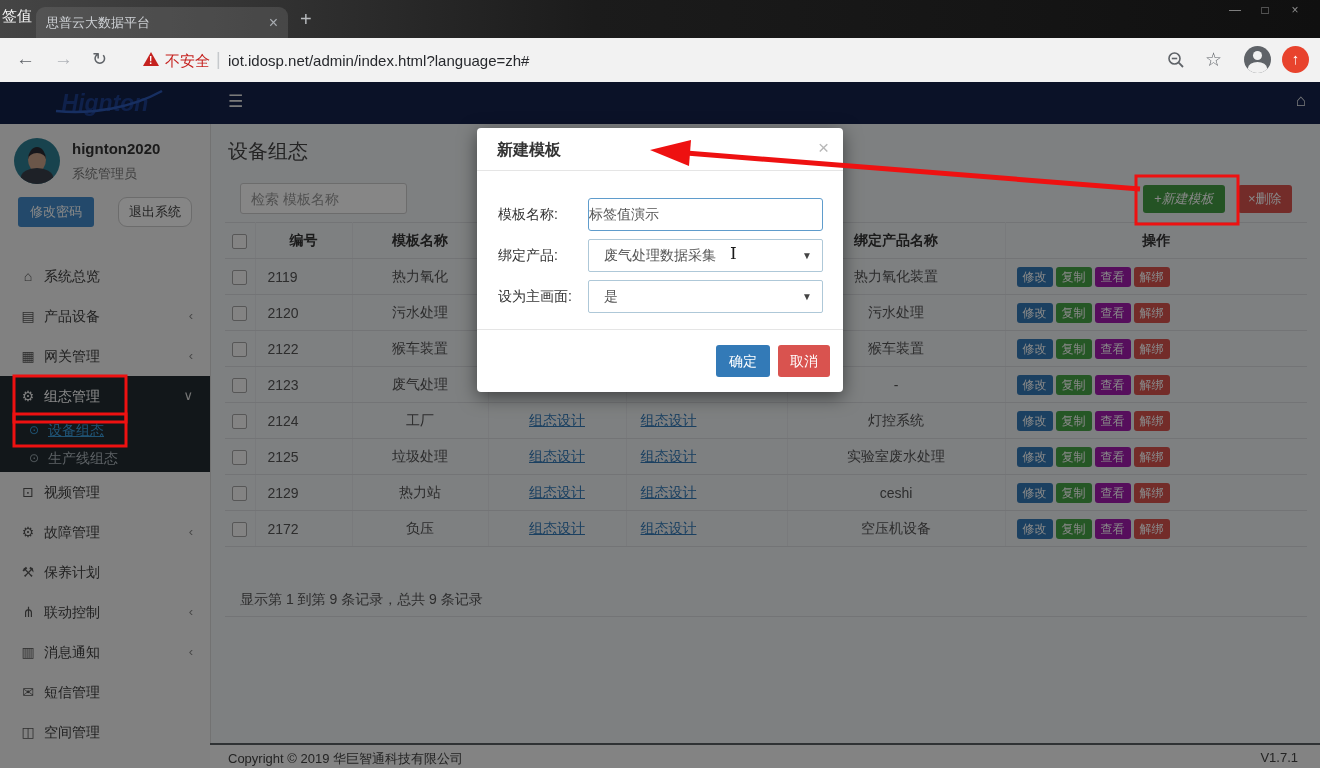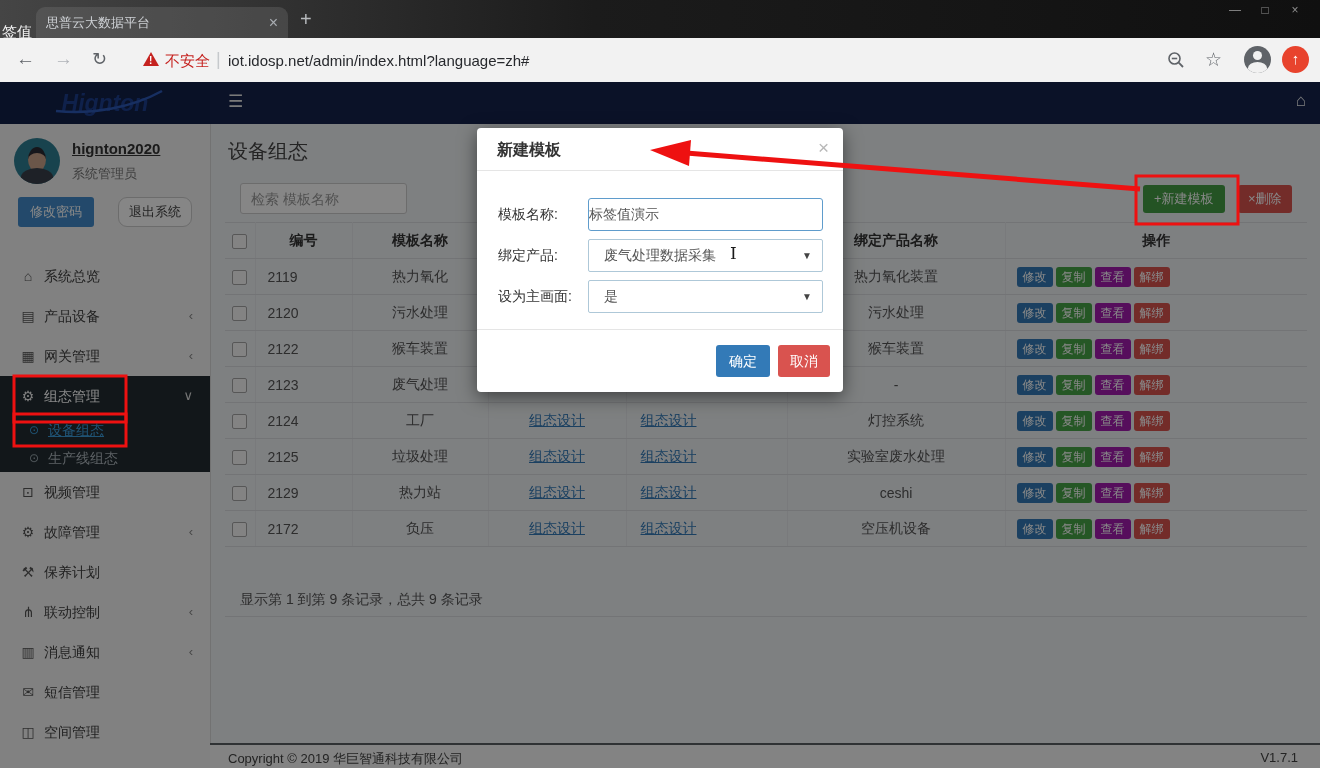--- a/index.html
+++ b/index.html
@@ -1,21 +1,21 @@
 <!DOCTYPE html>
 <html><head>
 <meta charset="utf-8">
 <style>
   html,body{margin:0;padding:0;background:#000;}
   #screen{position:relative;width:1320px;height:768px;overflow:hidden;
     font-family:"Liberation Sans","DejaVu Sans",sans-serif;background:#eef1f4;}
   
   .titlebar{position:absolute;left:0;top:0;width:1320px;height:38px;
     background:linear-gradient(90deg,#454545,#1b1b1b 45%,#101010);}
-  .overlay-label{position:absolute;left:2px;top:7px;color:#f2f2f2;font-size:15px;z-index:90;margin-top:16px;}
+  .overlay-label{position:absolute;left:2px;top:7px;color:#f2f2f2;font-size:15px;z-index:90;}
   .tab{position:absolute;left:36px;top:7px;width:252px;height:31px;background:rgba(130,130,130,.28);
     border-radius:9px 9px 0 0;display:flex;align-items:center;padding:0 10px;box-sizing:border-box;gap:8px;}
   .tab-title{color:#cfd2d6;font-size:13px;flex:1;overflow:hidden;white-space:nowrap;}
   .tab-close{color:#a9adb2;font-size:16px;line-height:16px;}
   .new-tab{position:absolute;left:300px;top:8px;color:#b7babd;font-size:20px;}
   .win-controls{position:absolute;right:10px;top:3px;color:#8d8d8d;font-size:12px;letter-spacing:0;}
   .win-controls span{display:inline-block;width:30px;text-align:center;}
   .addressbar{position:absolute;left:0;top:38px;width:1320px;height:44px;background:#f2f2f2;
     border-bottom:1px solid #d7d7d7;}
   .nav-ic{position:absolute;top:11px;font-size:19px;color:#5f6368;line-height:20px;}
@@ -38,21 +38,21 @@
   .navbar{position:absolute;left:0;top:0;width:1320px;height:42px;background:#16234d;}
   .logo{position:absolute;left:0;top:0;width:210px;height:42px;background:#122048;color:#1d3f8f;
     font-size:23px;font-weight:bold;font-style:italic;text-align:center;line-height:42px;}
   .logo svg{position:absolute;left:48px;top:5px;}
   .hamburger{position:absolute;left:228px;top:9px;color:#e6e6e6;font-size:17px;}
   .home-ic{position:absolute;right:14px;top:9px;color:#f0f0f0;font-size:17px;}
   .sidebar{position:absolute;left:0;top:42px;width:210px;bottom:0;background:#f4f4f4;border-right:1px solid #d8d8d8;}
   .user-avatar{position:absolute;left:14px;top:14px;width:46px;height:46px;border-radius:50%;background:#2f7f93;overflow:hidden;}
   .user-avatar i{position:absolute;left:14px;top:9px;width:18px;height:19px;border-radius:50%;background:#caa28a;border-top:6px solid #2b2b33;}
   .user-avatar b{position:absolute;left:7px;top:30px;width:32px;height:18px;border-radius:50% 50% 0 0;background:#3a3f4a;}
-  .u-name{position:absolute;left:72px;top:16px;font-size:15px;font-weight:bold;color:#333;text-decoration:underline;}
+  .u-name{position:absolute;left:72px;top:16px;font-size:15px;font-weight:bold;color:#333;}
   .u-role{position:absolute;left:72px;top:41px;font-size:13px;color:#777;}
   .btn-pass{position:absolute;left:18px;top:73px;width:76px;height:30px;background:#428bca;color:#fff;
     font-size:13px;text-align:center;line-height:30px;border-radius:3px;}
   .btn-logout{position:absolute;left:118px;top:73px;width:74px;height:30px;background:#fdfdfd;color:#444;
     border:1px solid #ccc;box-sizing:border-box;font-size:13px;text-align:center;line-height:28px;border-radius:9px;}
   .menu{position:absolute;left:0;top:132px;right:0;}
   .mi{position:relative;height:40px;line-height:40px;cursor:pointer;}
   .mi-ic{position:absolute;left:17px;width:22px;color:#555;font-size:14px;text-align:center;}
   .mi-lb{position:absolute;left:44px;font-size:14px;color:#404040;}
   .mi-ar{position:absolute;right:17px;font-size:13px;color:#888;}
@@ -64,21 +64,21 @@
   .smi.on .smi-ic{color:#3c9ddc;}
   .smi.on span+span{color:#3c9ddc;text-decoration:underline;}
   
   .main{position:absolute;left:210px;top:42px;right:0;bottom:0;}
   .page-title{position:absolute;left:18px;top:14px;font-size:20px;color:#444;}
   .search-input{position:absolute;left:30px;top:59px;width:167px;height:31px;border:1px solid #ccc;
     border-radius:3px;background:#fdfdfd;font-size:14px;color:#555;padding:0 10px;box-sizing:border-box;outline:none;
     font-family:"Liberation Sans","DejaVu Sans",sans-serif;}
   .search-input::placeholder{color:#999;}
   .btn-new{position:absolute;left:933px;top:61px;height:28px;background:#449d44;color:#fff;font-size:13px;
-    line-height:28px;padding:0 11px;border-radius:3px;}
+    line-height:28px;padding:0 11px;border-radius:3px;font-style:italic;}
   .btn-del{position:absolute;left:1028px;top:61px;height:28px;background:#d9534f;color:#fff;font-size:13px;
     line-height:28px;padding:0 10px;border-radius:3px;}
   table.grid{position:absolute;left:15px;top:98px;width:1082px;border-collapse:collapse;table-layout:fixed;
     border-top:1px solid #d9dcdf;}
   .grid th,.grid td{height:35px;border-bottom:1px solid #d9dcdf;border-left:1px solid #e4e7ea;
     font-size:14px;text-align:center;padding:0;overflow:hidden;white-space:nowrap;}
   .grid th:first-child,.grid td:first-child{border-left:none;}
   .grid th{color:#333;font-weight:bold;}
   .grid td{color:#555;}
   .grid td.c-id{text-align:left;padding-left:12px;}

